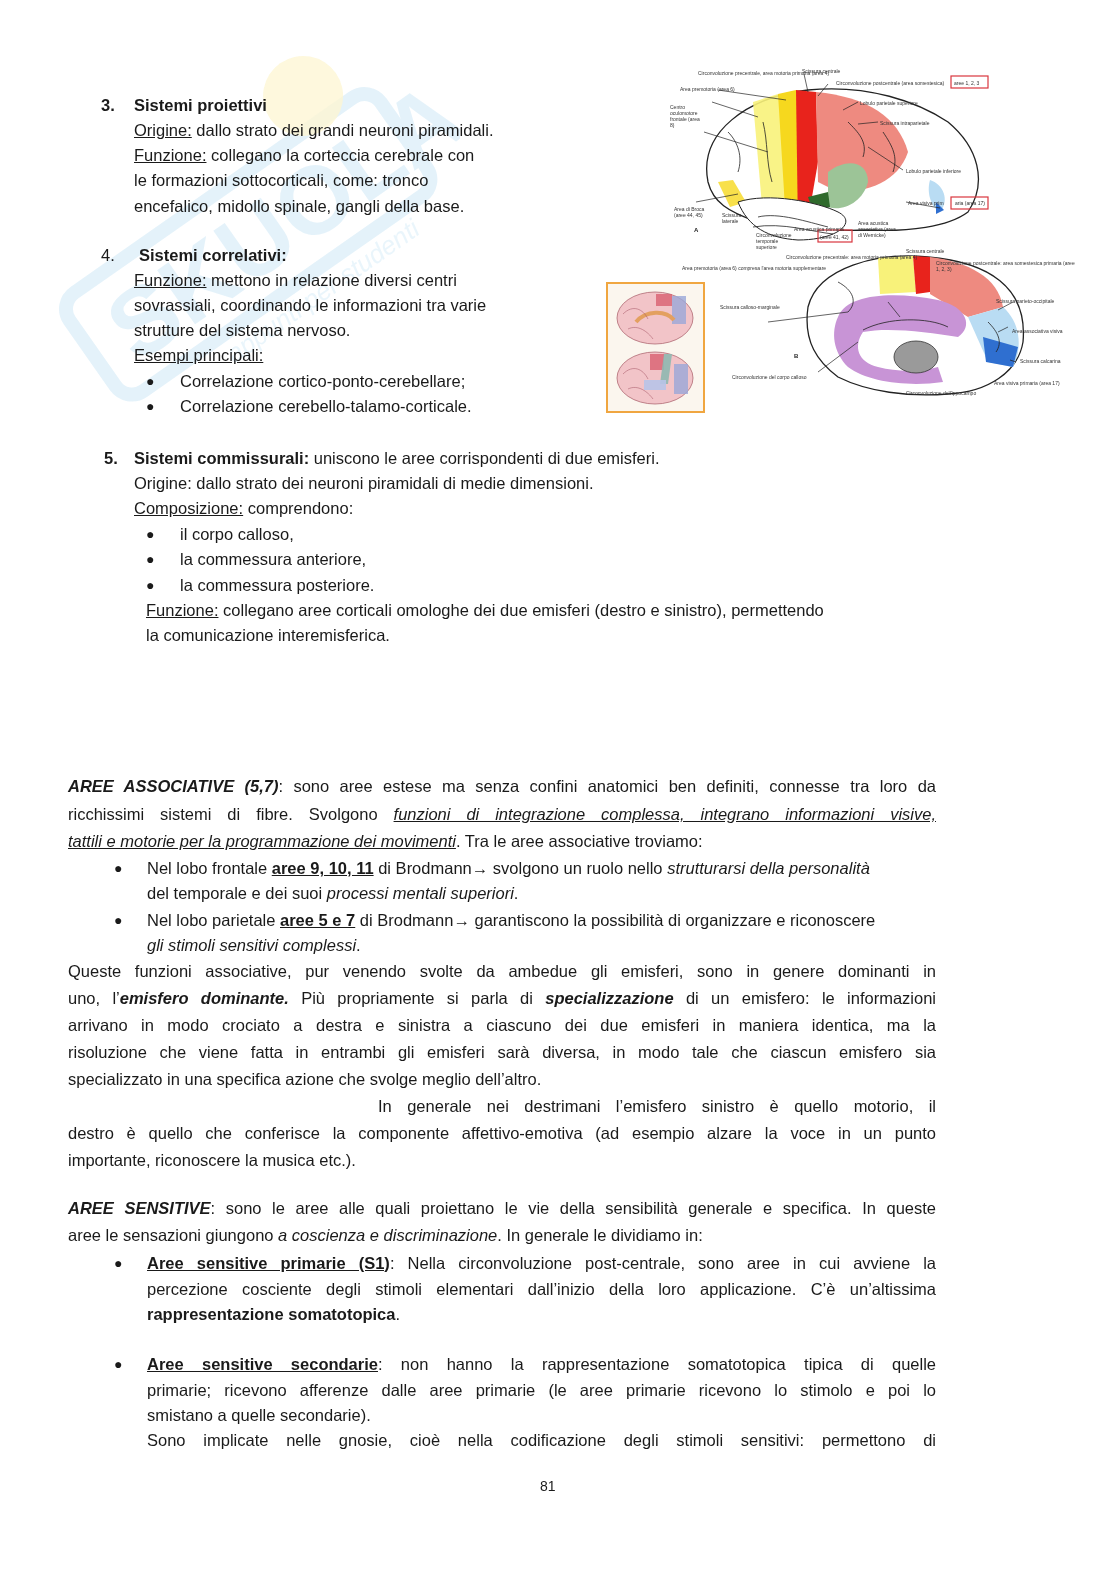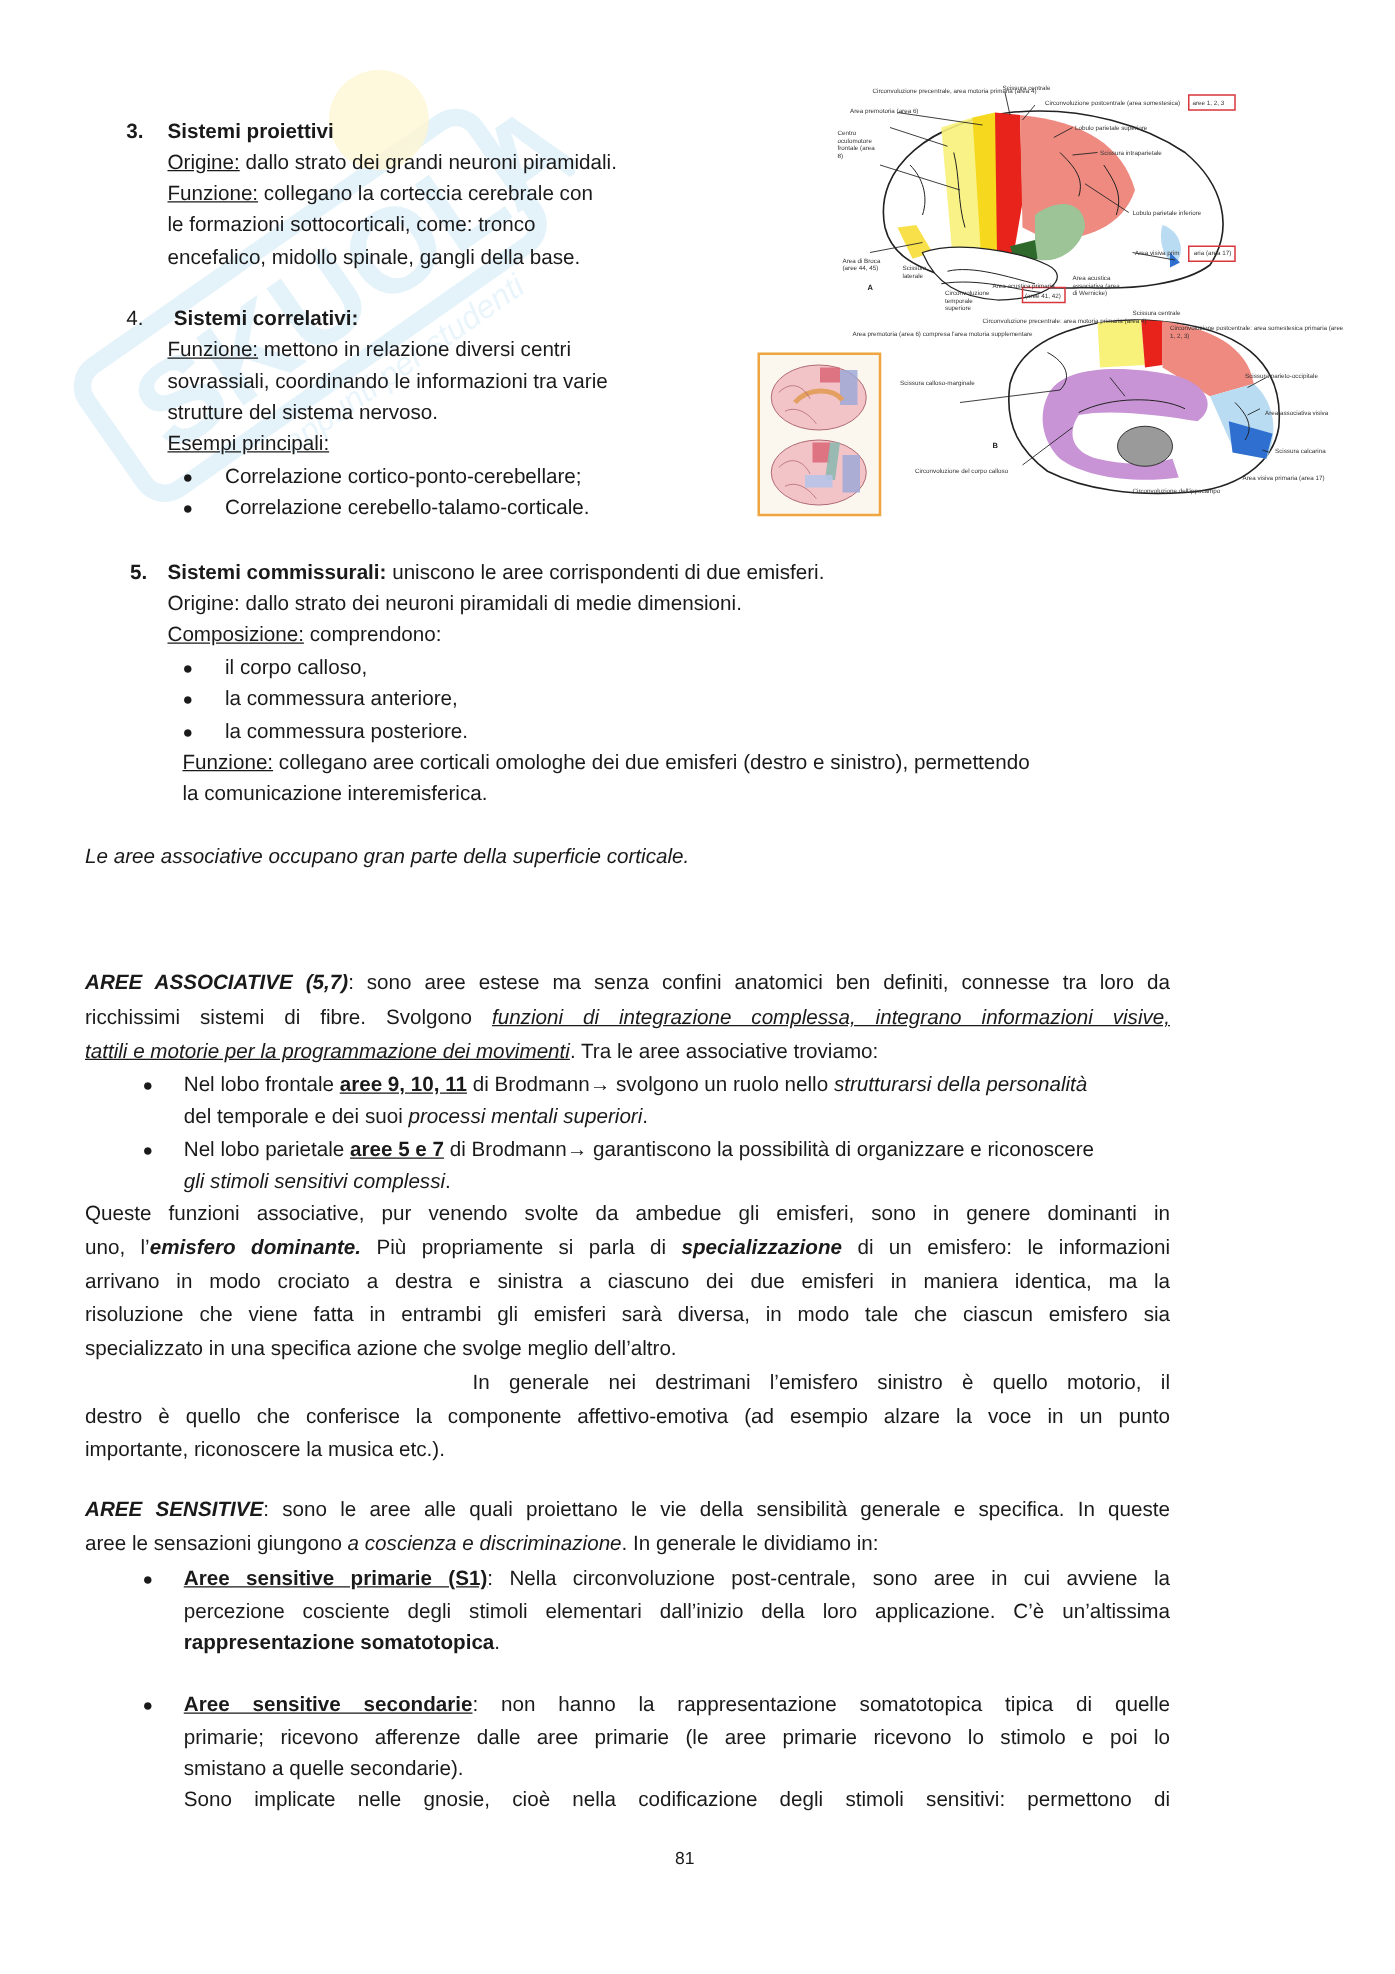--- a/index.html
+++ b/index.html
@@ -206,21 +206,20 @@
     <span class="bullet" style="left:146px; top:547px;">●</span>
     <div class="line" style="left:180px; top:547px;">la commessura anteriore,</div>
     <span class="bullet" style="left:146px; top:573px;">●</span>
     <div class="line" style="left:180px; top:573px;">la commessura posteriore.</div>
     <div class="line" style="left:146px; top:598px;">
       <span class="u">Funzione:</span><span> collegano aree corticali omologhe dei due emisferi (destro e sinistro), permettendo</span>
     </div>
     <div class="line" style="left:146px; top:623px;">la comunicazione interemisferica.</div>
   </div>
 
-  <div class="line i" style="left:68px; top:673px;">Le aree associative occupano gran parte della superficie corticale.</div>
 
 
   <div>
     <div class="line just" style="left:68px; top:774px; width:868px;">
       <span class="bi">AREE ASSOCIATIVE (5,7)</span><span>: sono aree estese ma senza confini anatomici ben definiti, connesse tra loro da</span>
     </div>
     <div class="line just" style="left:68px; top:802px; width:868px;">
       <span>ricchissimi sistemi di fibre. Svolgono </span><span class="i u">funzioni di integrazione complessa, integrano informazioni visive,</span>
     </div>
     <div class="line" style="left:68px; top:829px;">

